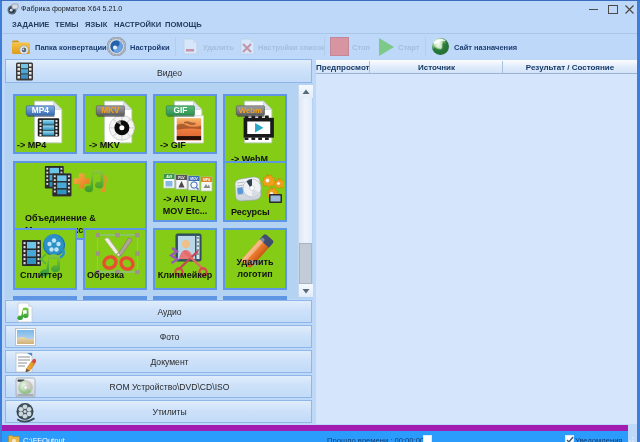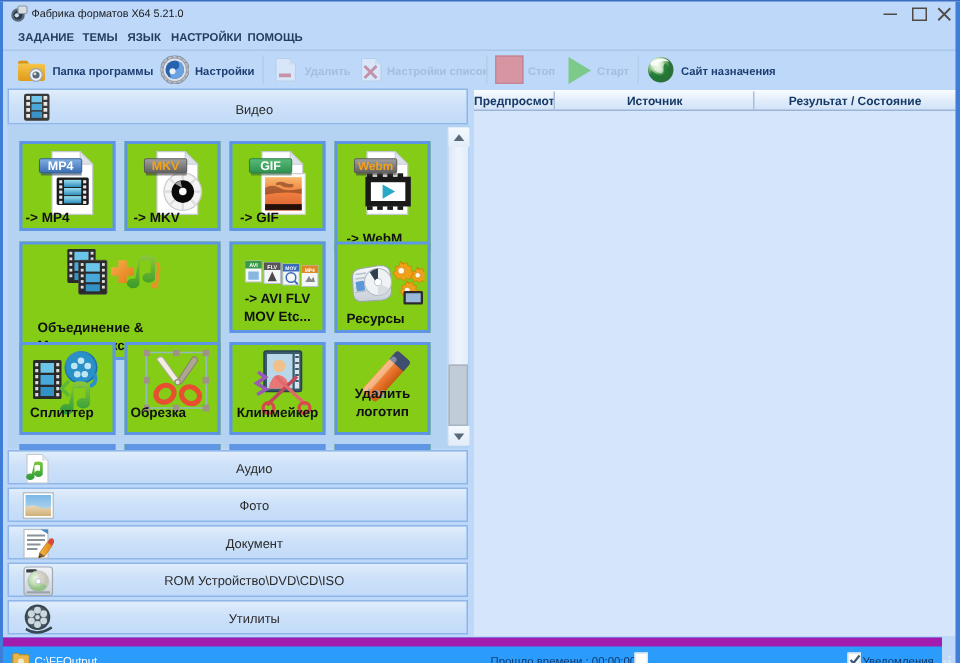--- a/index.html
+++ b/index.html
@@ -82,21 +82,21 @@
     <circle cx="13" cy="11" r="4.2" fill="#eef2f6" stroke="#98a6b2" stroke-width="0.8"></circle>
     <circle cx="13" cy="11" r="2.4" fill="#5a6a78"></circle>
     <circle cx="12.3" cy="10.3" r="0.9" fill="#d8e4ee"></circle>
     <defs>
           <linearGradient id="gf1" x1="0" y1="0" x2="0" y2="1">
       <stop offset="0" stop-color="#f5c54a"></stop>
             <stop offset="1" stop-color="#e09a18"></stop>
     </linearGradient>
         </defs>
   </svg>
-  <span class="tbtxt" style="left:33px">Папка программы</span>
+  <span class="tbtxt" style="left:33px">Папка конвертации</span>
 
   <svg class="abs" style="left:105px;top:3px" width="19" height="19" viewBox="0 0 19 19">
     <g fill="#b8bec8" stroke="#888e98" stroke-width="0.6">
       <rect x="7.8" y="0" width="3.4" height="4" rx="0.8"></rect>
           <rect x="7.8" y="15" width="3.4" height="4" rx="0.8"></rect>
       <rect x="0" y="7.8" width="4" height="3.4" rx="0.8"></rect>
           <rect x="15" y="7.8" width="4" height="3.4" rx="0.8"></rect>
       <g transform="rotate(45 9.5 9.5)">
             <rect x="7.8" y="0" width="3.4" height="4" rx="0.8"></rect>
             <rect x="7.8" y="15" width="3.4" height="4" rx="0.8"></rect>

